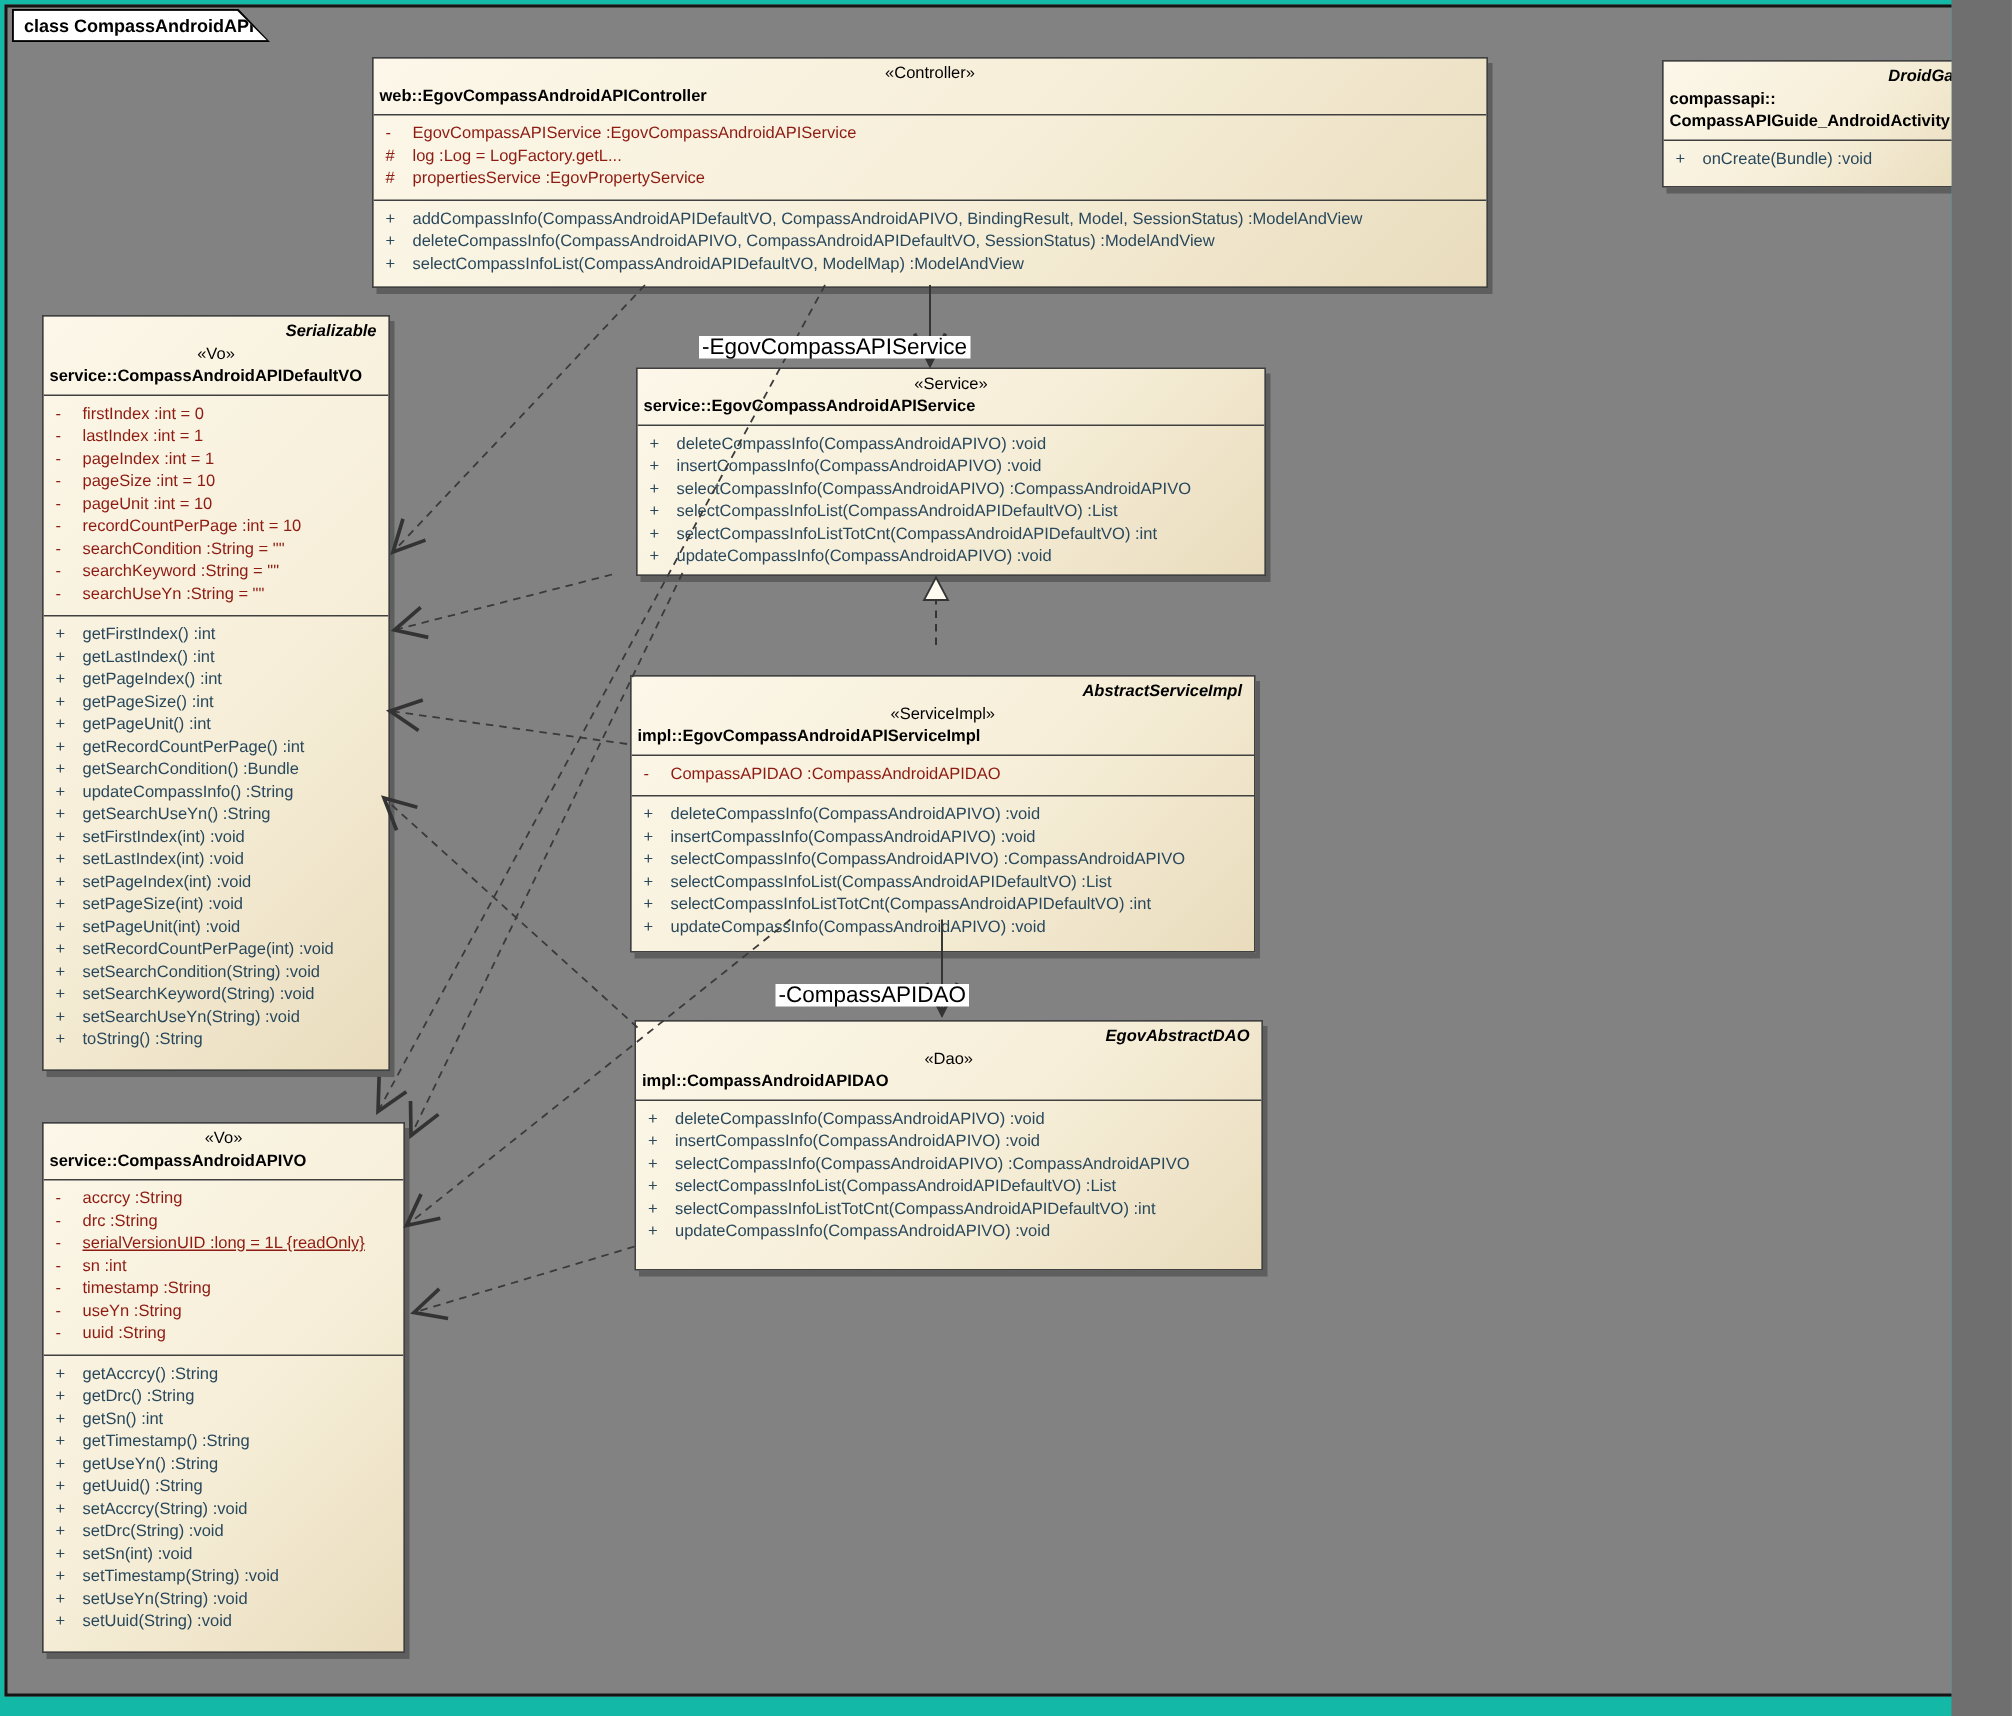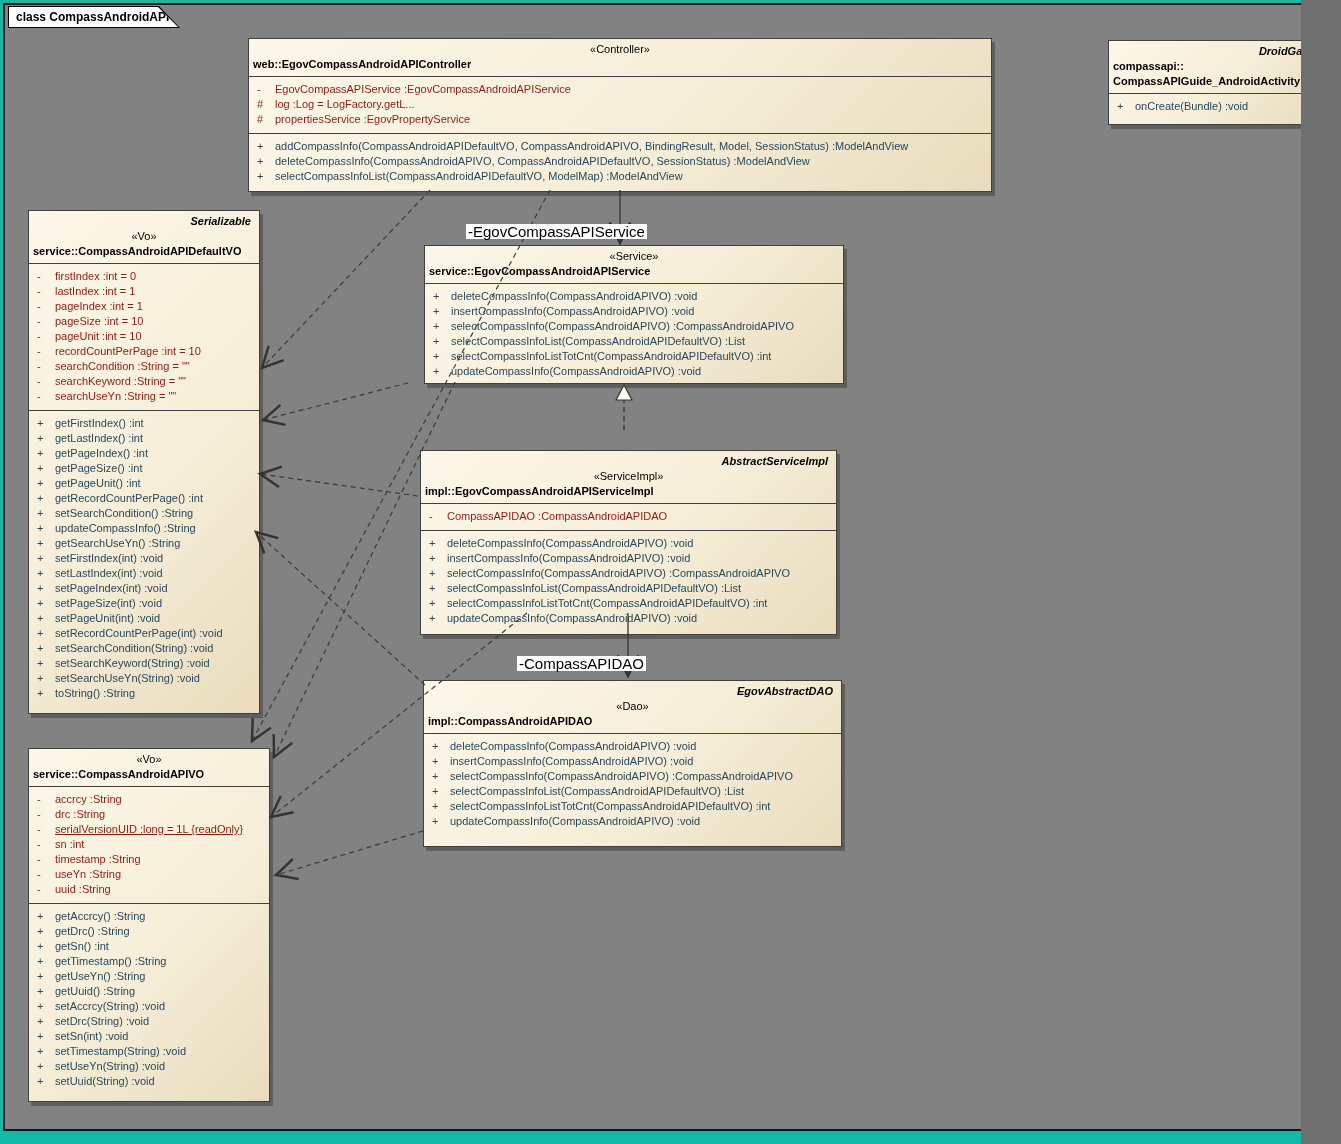--- a/index.html
+++ b/index.html
@@ -166,21 +166,21 @@
         <div class="row">
         <span class="vis">+</span>
         <span class="txt">getPageUnit()  :int</span>
       </div>
         <div class="row">
         <span class="vis">+</span>
         <span class="txt">getRecordCountPerPage()  :int</span>
       </div>
         <div class="row">
         <span class="vis">+</span>
-        <span class="txt">setSearchCondition()  :String</span>
+        <span class="txt">getSearchCondition()  :Bundle</span>
       </div>
         <div class="row">
         <span class="vis">+</span>
         <span class="txt">updateCompassInfo()  :String</span>
       </div>
         <div class="row">
         <span class="vis">+</span>
         <span class="txt">getSearchUseYn()  :String</span>
       </div>
         <div class="row">

